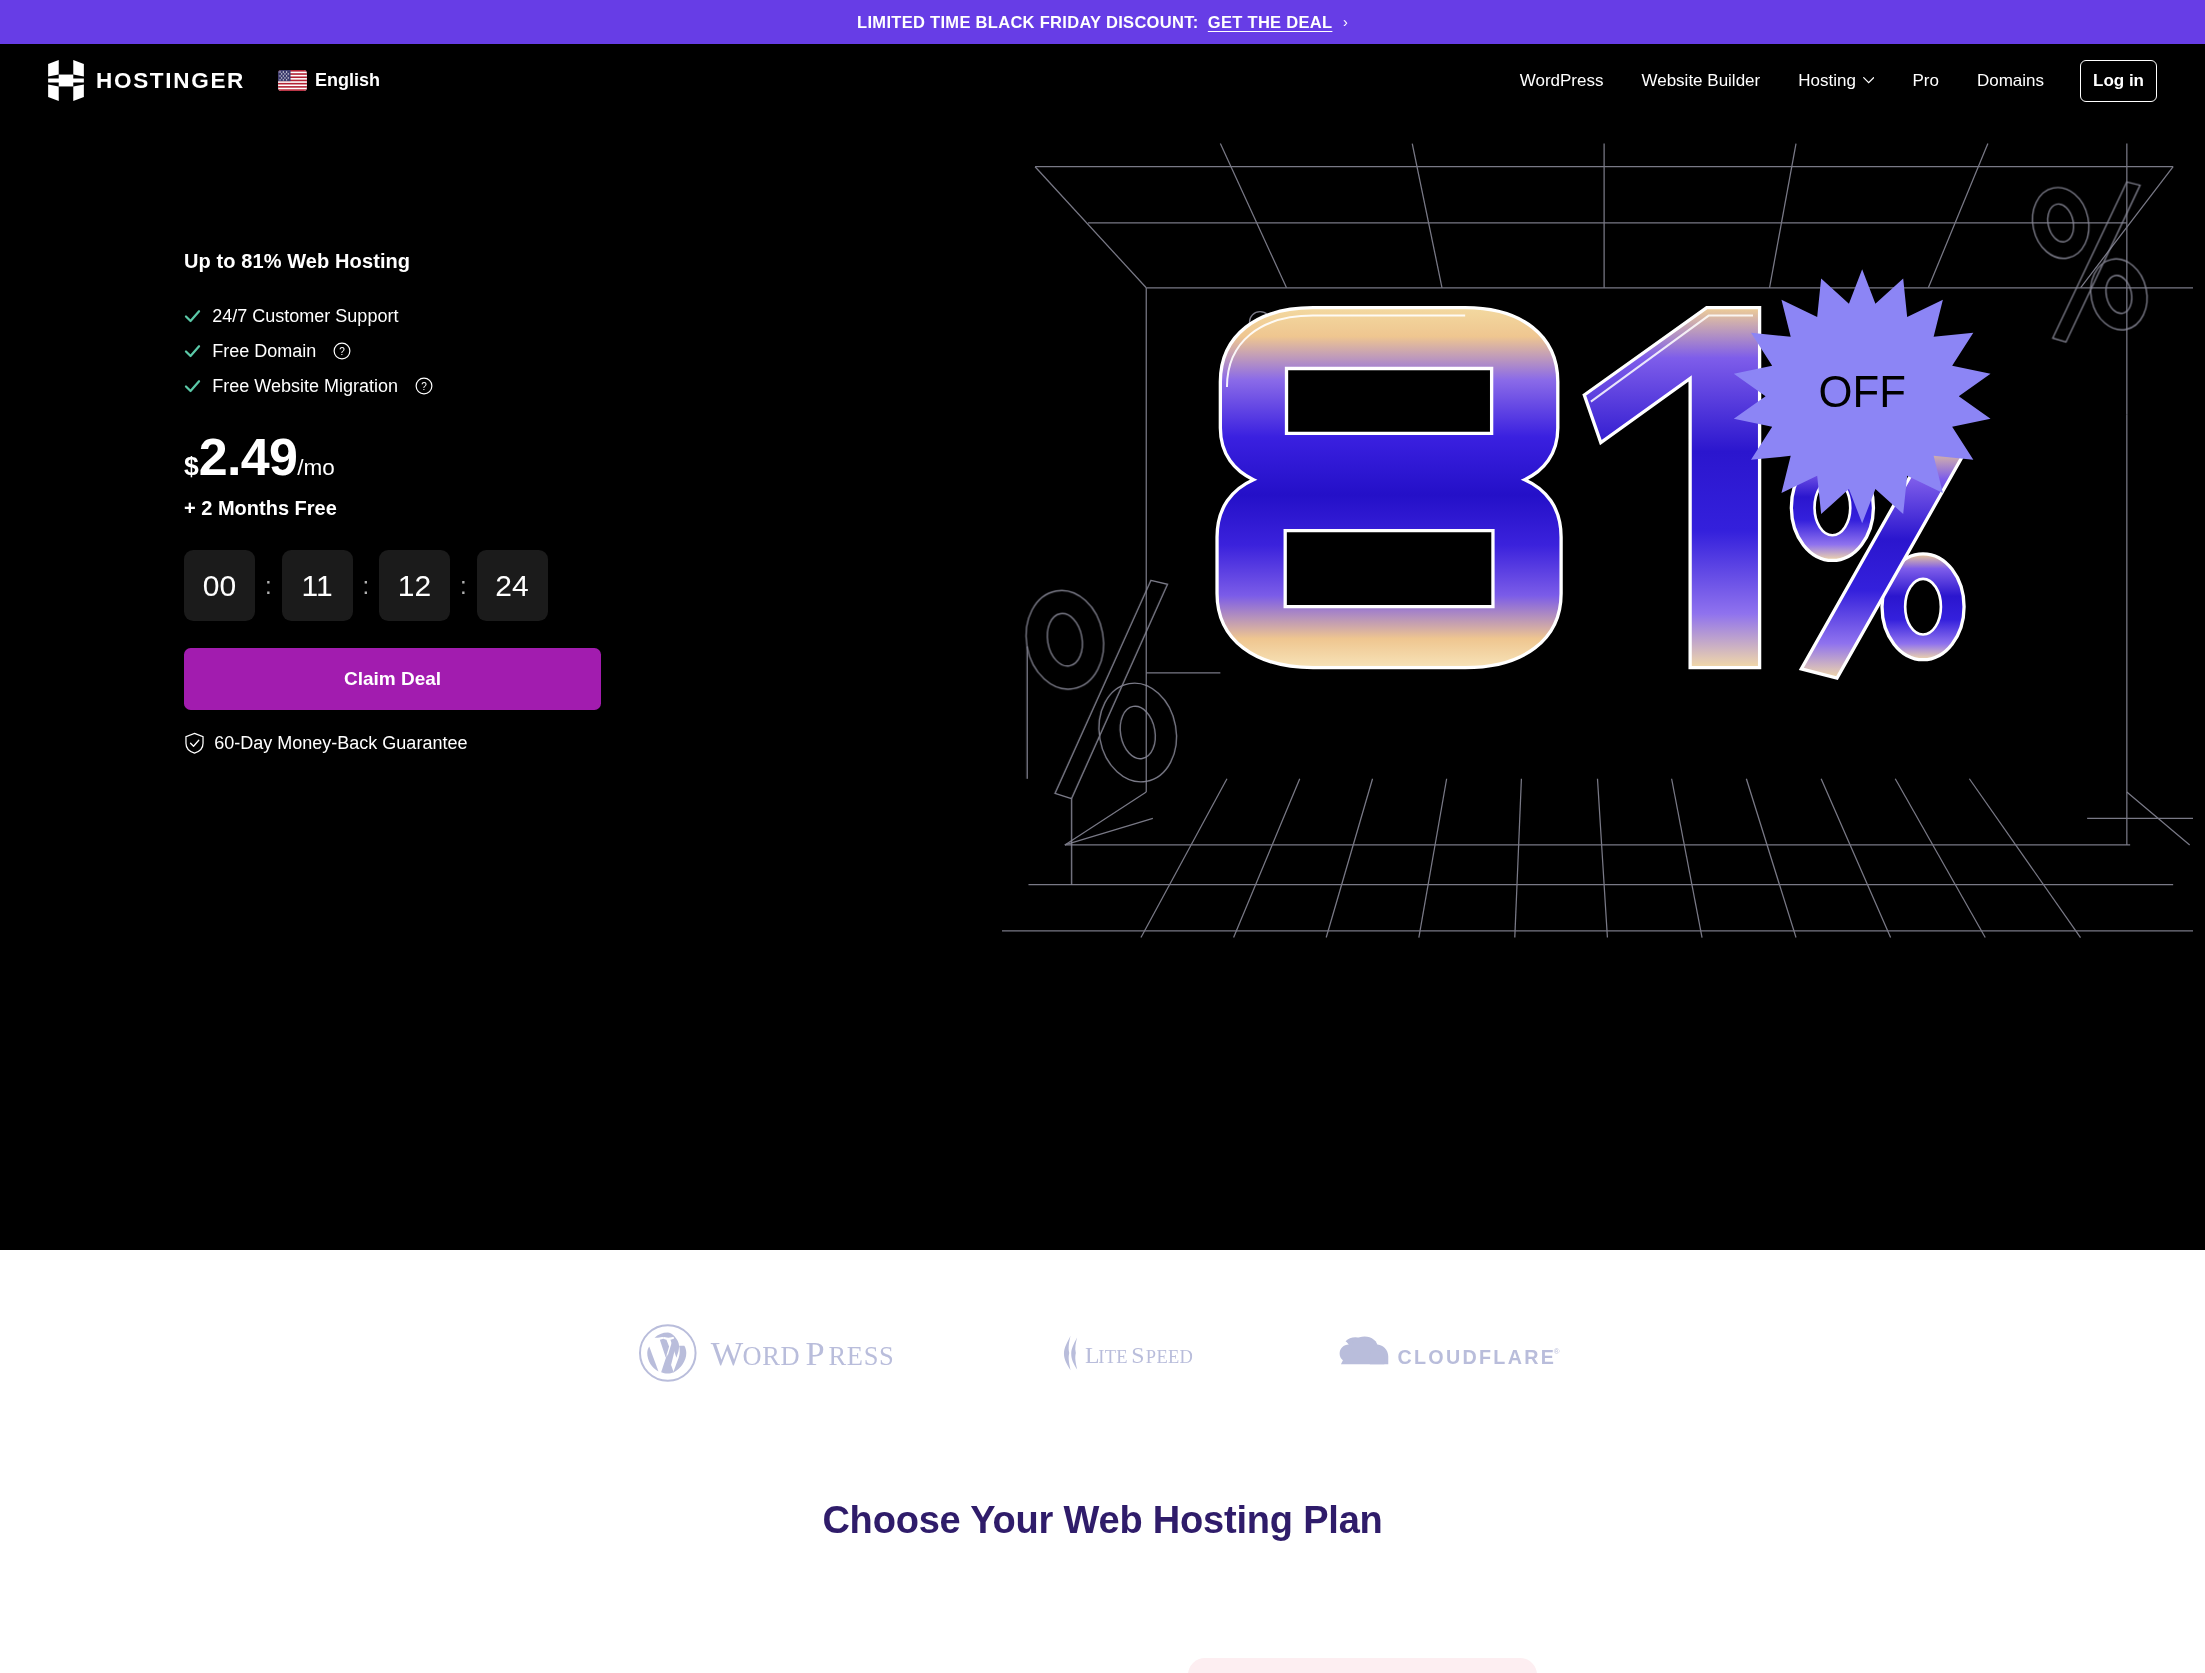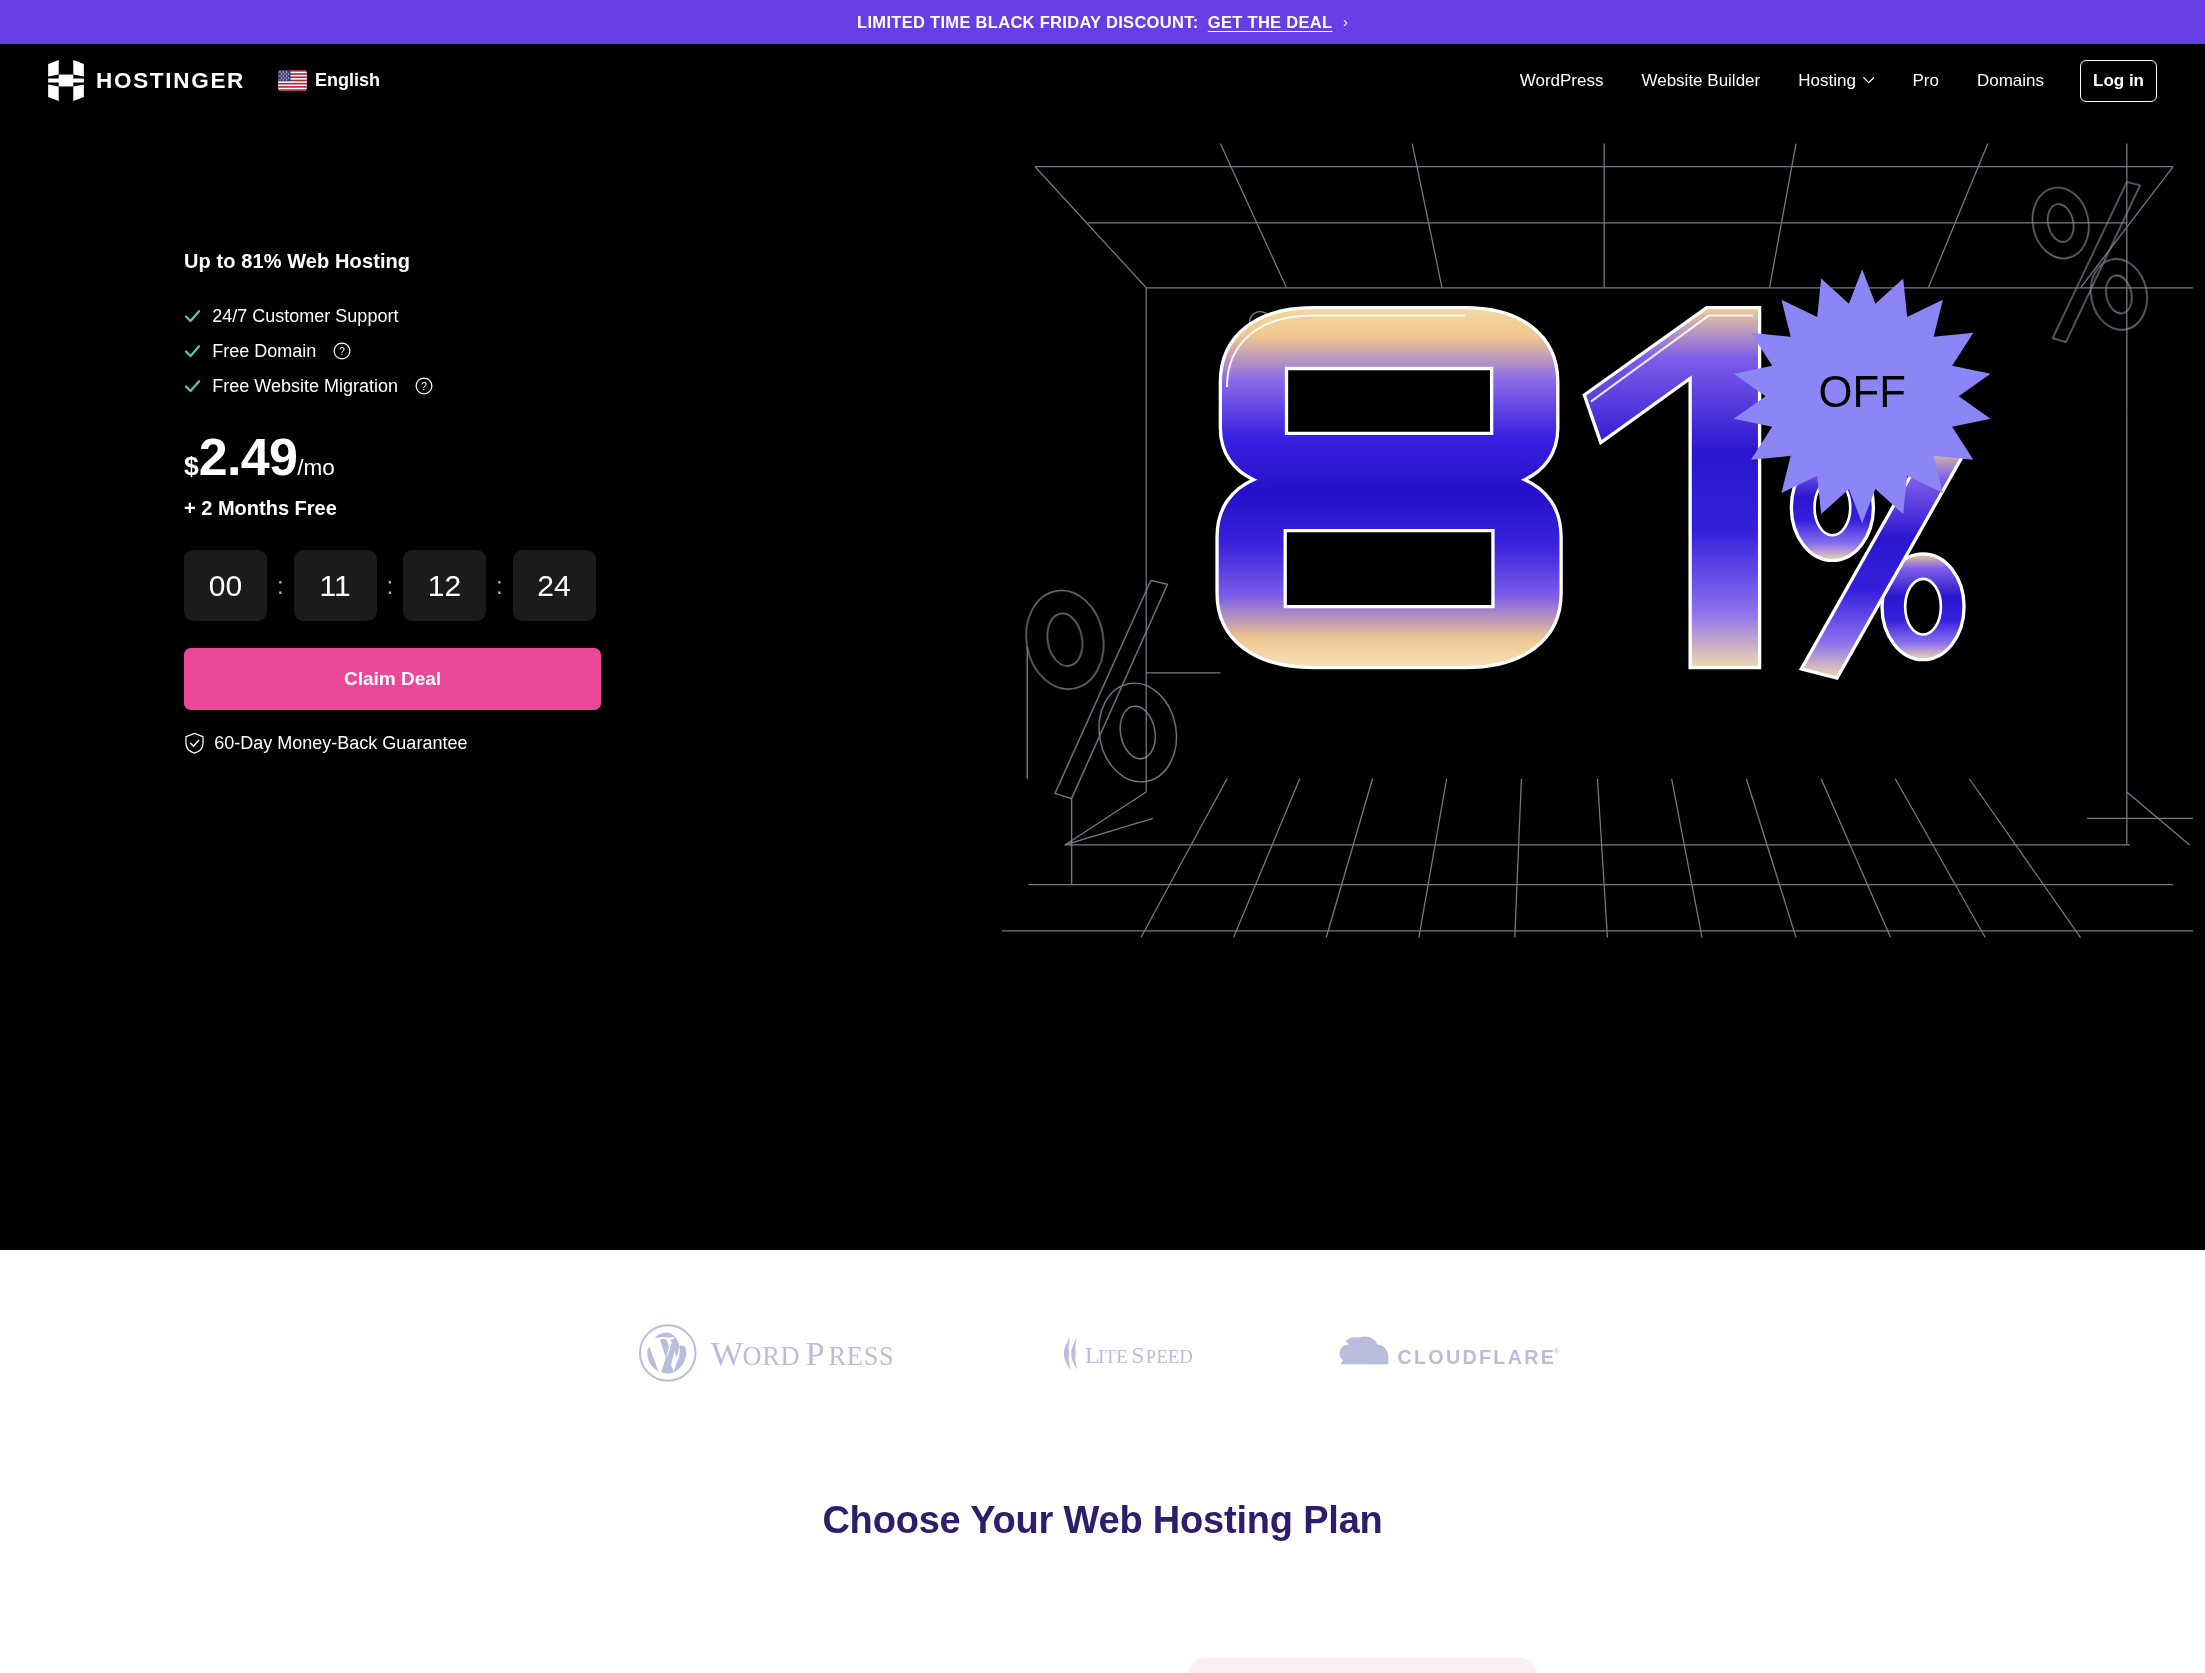--- a/index.html
+++ b/index.html
@@ -160,21 +160,21 @@
     font-size:20px;
     font-weight:700;
   }
 
   .countdown {
     margin-top:30px;
     display:flex;
     align-items:center;
   }
   .cd-box {
-    width:83px;
+    width:71px;
     height:71px;
     background:#1b1b1b;
     border-radius:9.3px;
     display:flex;
     align-items:center;
     justify-content:center;
     color:#ffffff;
     font-size:30px;
     font-weight:400;
   }
@@ -184,21 +184,21 @@
     color:#b0b0b0;
     font-size:24px;
     font-weight:400;
   }
 
   .claim-btn {
     display:block;
     margin-top:26.5px;
     width:417px;
     height:62px;
-    background:#ec4899;
+    background:#a21caf;
     border:none;
     border-radius:6.6px;
     color:#ffffff;
     font-size:19px;
     font-weight:700;
     cursor:pointer;
     font-family:"Liberation Sans", sans-serif;
   }
 
   .guarantee {

